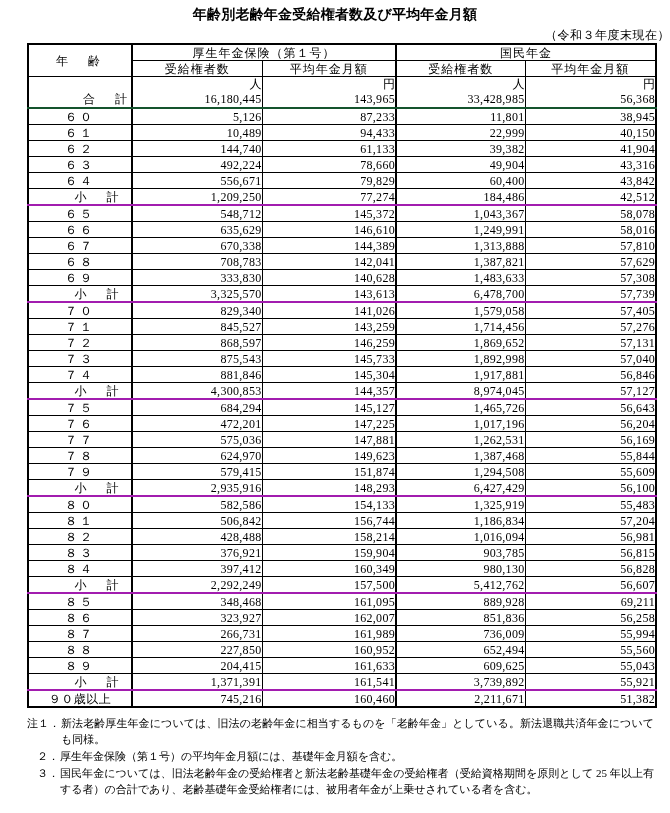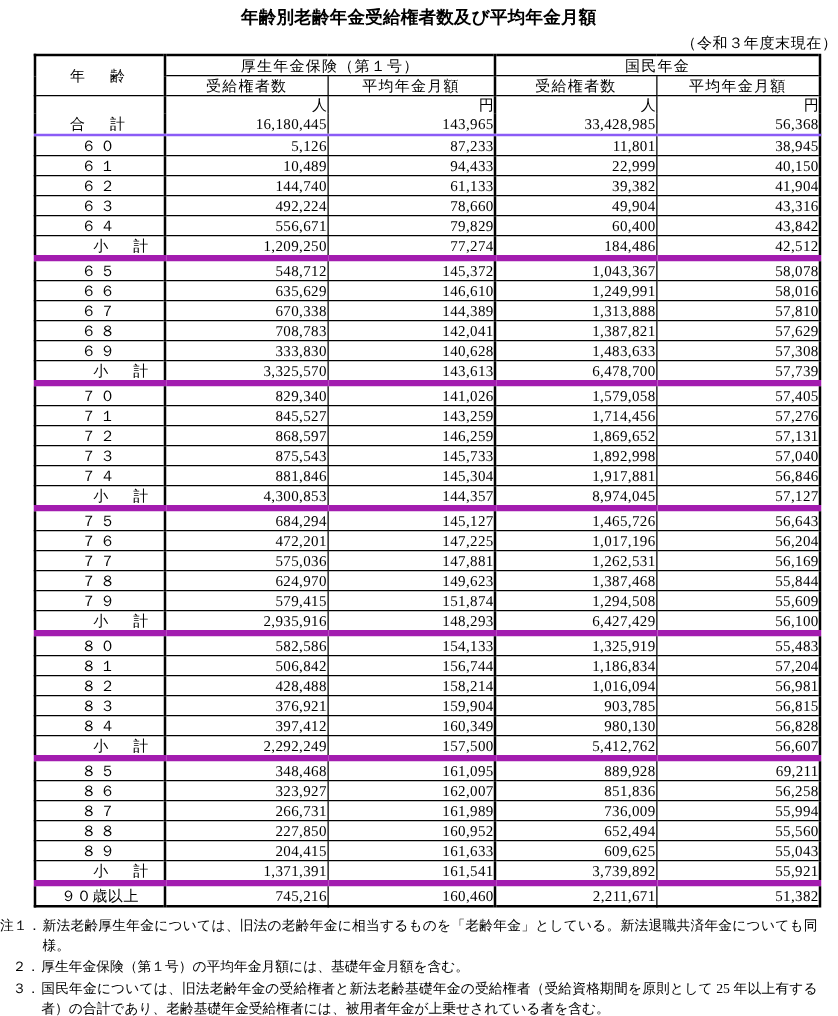--- a/index.html
+++ b/index.html
@@ -119,33 +119,35 @@
     text-align: right;
     padding-right: 9px;
     font-size: 12px;
     height: 14px;
   }
   tr.unit-row td { border-bottom: none; height: 14px; }
   tr.total-row td { border-top: none; height: 16px; }
 
   
   tr.group-end td {
-    border-bottom: 5px solid #a21caf;
+    border-bottom: 2px solid #a21caf;
     padding-left: 37px;
   }
   tr.totals-end td {
-    border-bottom: 2px solid #8b5cf6;
+    border-bottom: 2px solid #14532d;
+    text-align: right;
   }
 
   
   .vsep-left  { border-left: 2px solid #000000 !important; }
   .vsep-right { border-right: 2px solid #000000 !important; }
 
   
   .notes {
+    padding-left: 27px;
     padding-right: 16px;
     padding-top: 8px;
     font-size: 11px;
     line-height: 1.45;
   }
   .note {
     display: flex;
     margin-bottom: 1px;
   }
   .note .marker {

